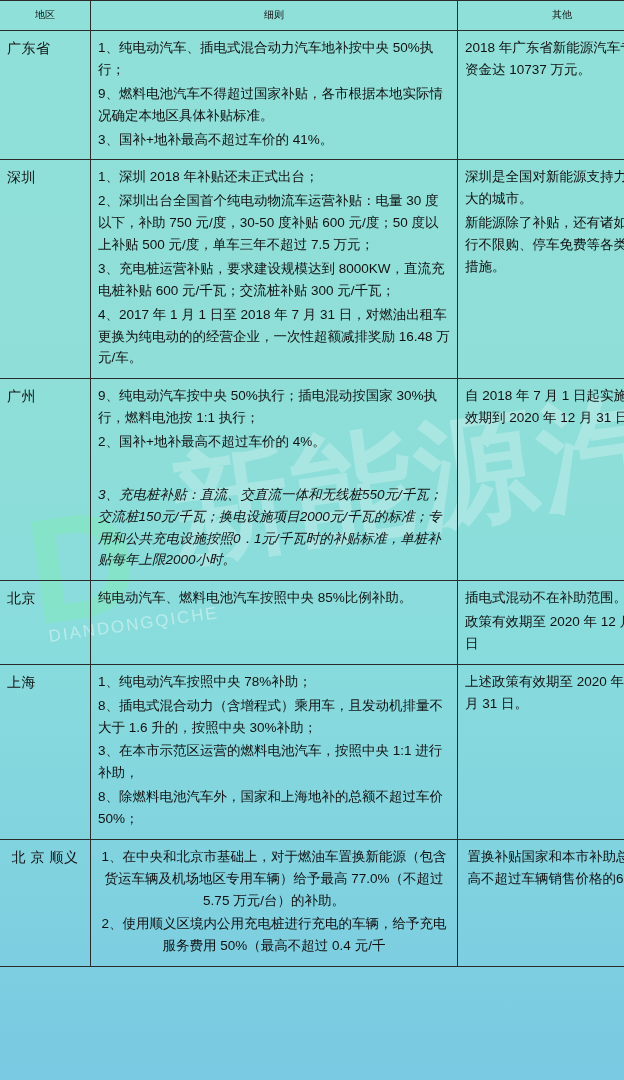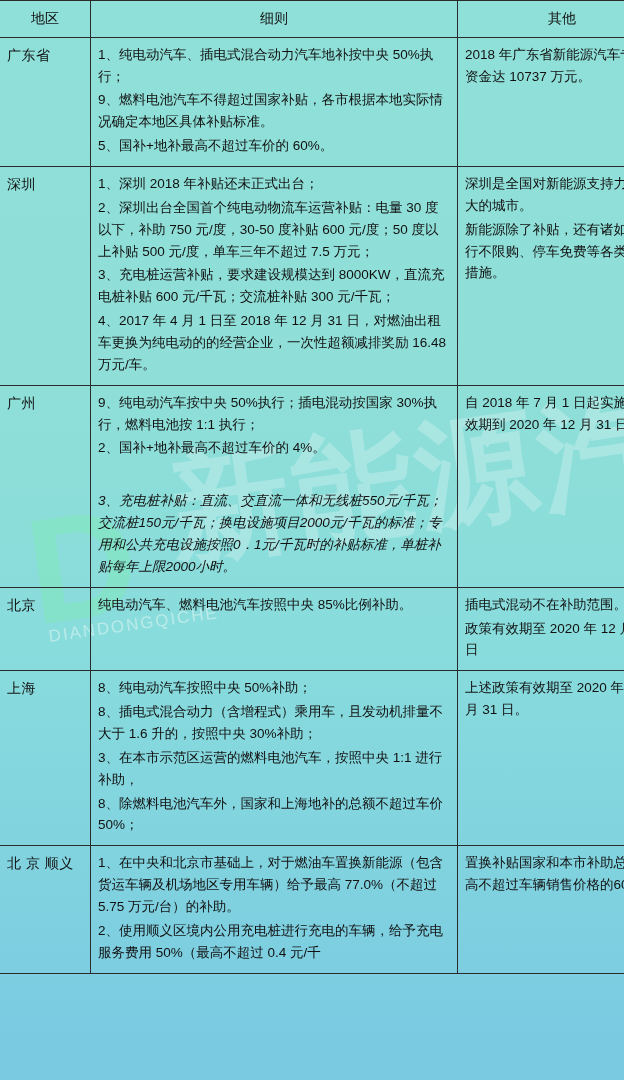--- a/index.html
+++ b/index.html
@@ -81,21 +81,21 @@
     line-height: 1.62;
     background: transparent;
   }
   thead th {
     text-align: center;
     font-weight: normal;
     border-top: none;
     border-left: none;
     border-right: none;
     padding: 8px 6px 9px 6px;
-    font-size: 14px;
+    font-size: 10px;
   }
   thead th.col-region { border-left: none; }
   thead th.col-other { border-right: none; }
   .col-region { width: 76px; }
   .col-detail { width: 352px; text-align: center; }
   .col-other  { width: 194px; }
 
   td.region {
     text-align: left;
     white-space: nowrap;
@@ -104,20 +104,21 @@
   }
   td.detail p, td.other p {
     margin: 0 0 2px 0;
   }
   td.detail p.gap-before {
     margin-top: 31px;
     font-style: italic;
   }
   .last-row td {
     border-bottom: none;
+    text-align: center;
   }
   .edge-left { border-left: none !important; }
   .edge-right { border-right: none !important; }
 </style>
 </head>
 <body>
 
 <div class="sheet">
 
   <div class="watermark">
@@ -134,34 +135,34 @@
         <th class="col-other">其他</th>
       </tr>
     </thead>
     <tbody>
 
       <tr>
         <td class="region edge-left">广东省</td>
         <td class="detail">
           <p>1、纯电动汽车、插电式混合动力汽车地补按中央 50%执行；</p>
           <p>9、燃料电池汽车不得超过国家补贴，各市根据本地实际情况确定本地区具体补贴标准。</p>
-          <p>5、国补+地补最高不超过车价的 60%。</p>
+          <p>3、国补+地补最高不超过车价的 41%。</p>
         </td>
         <td class="other edge-right">
           <p>2018 年广东省新能源汽车专项资金达 10737 万元。</p>
         </td>
       </tr>
 
       <tr>
         <td class="region edge-left">深圳</td>
         <td class="detail">
           <p>1、深圳 2018 年补贴还未正式出台；</p>
           <p>2、深圳出台全国首个纯电动物流车运营补贴：电量 30 度以下，补助 750 元/度，30-50 度补贴 600 元/度；50 度以上补贴 500 元/度，单车三年不超过 7.5 万元；</p>
           <p>3、充电桩运营补贴，要求建设规模达到 8000KW，直流充电桩补贴 600 元/千瓦；交流桩补贴 300 元/千瓦；</p>
-          <p>4、2017 年 4 月 1 日至 2018 年 12 月 31 日，对燃油出租车更换为纯电动的的经营企业，一次性超额减排奖励 16.48 万元/车。</p>
+          <p>4、2017 年 1 月 1 日至 2018 年 7 月 31 日，对燃油出租车更换为纯电动的的经营企业，一次性超额减排奖励 16.48 万元/车。</p>
         </td>
         <td class="other edge-right">
           <p class="gap-after">深圳是全国对新能源支持力度最大的城市。</p>
           <p>新能源除了补贴，还有诸如不限行不限购、停车免费等各类优惠措施。</p>
         </td>
       </tr>
 
       <tr>
         <td class="region edge-left">广州</td>
         <td class="detail">
@@ -181,21 +182,21 @@
         </td>
         <td class="other edge-right">
           <p>插电式混动不在补助范围。</p>
           <p>政策有效期至 2020 年 12 月 31 日</p>
         </td>
       </tr>
 
       <tr>
         <td class="region edge-left">上海</td>
         <td class="detail">
-          <p>8、纯电动汽车按照中央 50%补助；</p>
+          <p>1、纯电动汽车按照中央 78%补助；</p>
           <p>8、插电式混合动力（含增程式）乘用车，且发动机排量不大于 1.6 升的，按照中央 30%补助；</p>
           <p>3、在本市示范区运营的燃料电池汽车，按照中央 1:1 进行补助，</p>
           <p>8、除燃料电池汽车外，国家和上海地补的总额不超过车价 50%；</p>
         </td>
         <td class="other edge-right">
           <p>上述政策有效期至 2020 年 12 月 31 日。</p>
         </td>
       </tr>
 
       <tr class="last-row">

